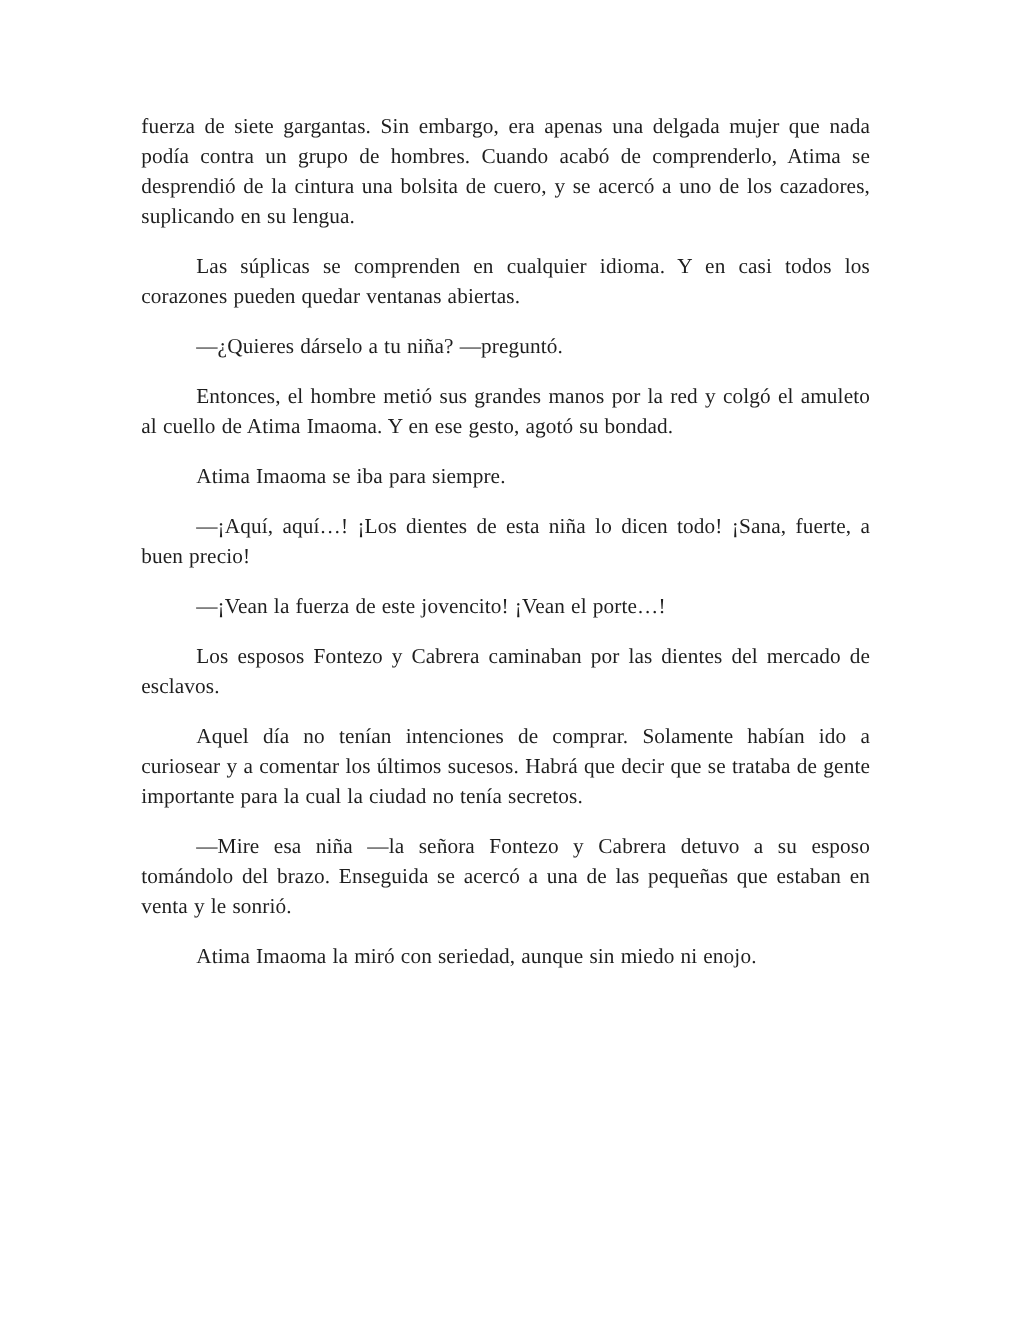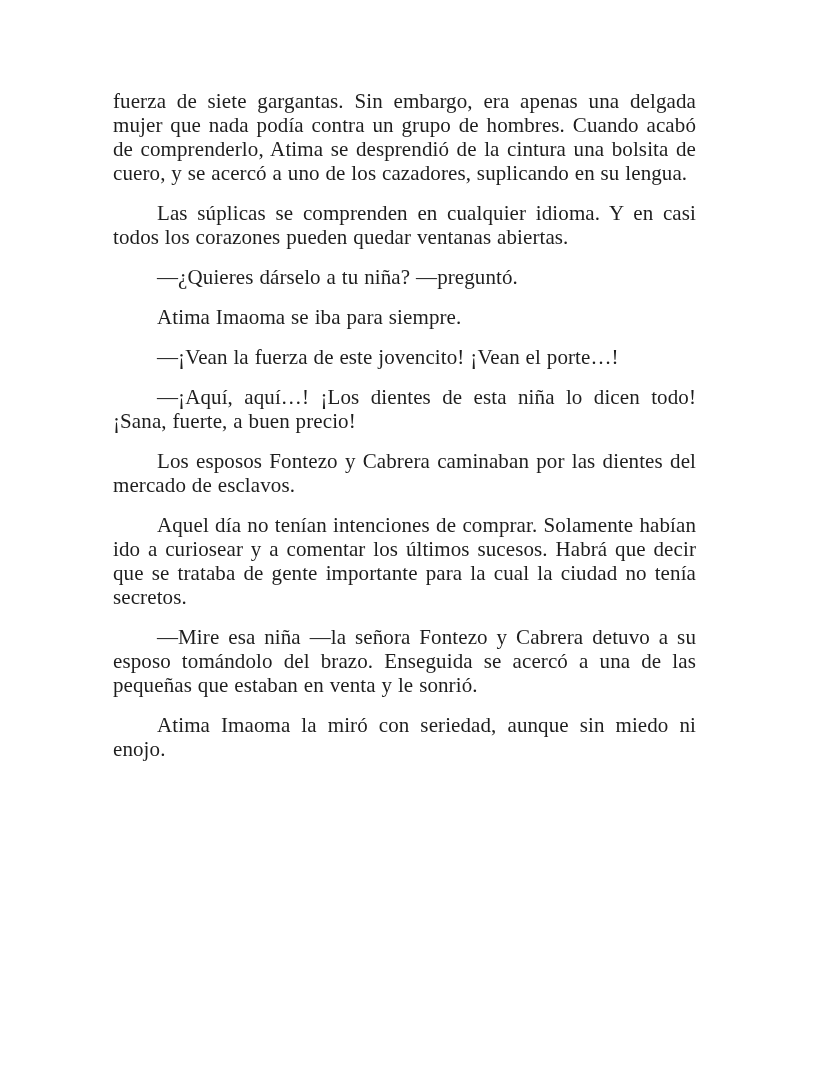--- a/index.html
+++ b/index.html
@@ -18,41 +18,42 @@
     height: 1071px;
     background: var(--page-bg, #ffffff);
     padding: 89px 113px 40px 113px;
     overflow: hidden;
   }
   .text-block {
     width: 600px;
   }
   .para {
     margin: 0 17px 16px 0;
-    font-size: 21px;
+    font-size: 17px;
     line-height: 24px;
     color: var(--ink, #1e1e1e);
     text-align: justify;
     text-indent: 44px;
     letter-spacing: 0.1px;
     word-spacing: 0.5px;
   }
   .para.continuation {
     text-indent: 0;
   }
 </style>
 </head>
 <body>
 
 <div class="page">
   <div class="text-block">
     <p class="para continuation">fuerza de siete gargantas. Sin embargo, era apenas una delgada mujer que nada podía contra un grupo de hombres. Cuando acabó de comprenderlo, Atima se desprendió de la cintura una bolsita de cuero, y se acercó a uno de los cazadores, suplicando en su lengua.</p>
     <p class="para">Las súplicas se comprenden en cualquier idioma. Y en casi todos los corazones pueden quedar ventanas abiertas.</p>
     <p class="para">—¿Quieres dárselo a tu niña? —preguntó.</p>
+    <p class="para">Entonces, el hombre metió sus grandes manos por la red y colgó el amuleto al cuello de Atima Imaoma. Y en ese gesto, agotó su bondad.</p>
     <p class="para">Atima Imaoma se iba para siempre.</p>
+    <p class="para">—¡Aquí, aquí…! ¡Los dientes de esta niña lo dicen todo! ¡Sana, fuerte, a buen precio!</p>
     <p class="para">—¡Vean la fuerza de este jovencito! ¡Vean el porte…!</p>
-    <p class="para">—¡Aquí, aquí…! ¡Los dientes de esta niña lo dicen todo! ¡Sana, fuerte, a buen precio!</p>
     <p class="para">Los esposos Fontezo y Cabrera caminaban por las dientes del mercado de esclavos.</p>
     <p class="para">Aquel día no tenían intenciones de comprar. Solamente habían ido a curiosear y a comentar los últimos sucesos. Habrá que decir que se trataba de gente importante para la cual la ciudad no tenía secretos.</p>
     <p class="para">—Mire esa niña —la señora Fontezo y Cabrera detuvo a su esposo tomándolo del brazo. Enseguida se acercó a una de las pequeñas que estaban en venta y le sonrió.</p>
     <p class="para">Atima Imaoma la miró con seriedad, aunque sin miedo ni enojo.</p>
   </div>
 </div>
 
 </body></html>

